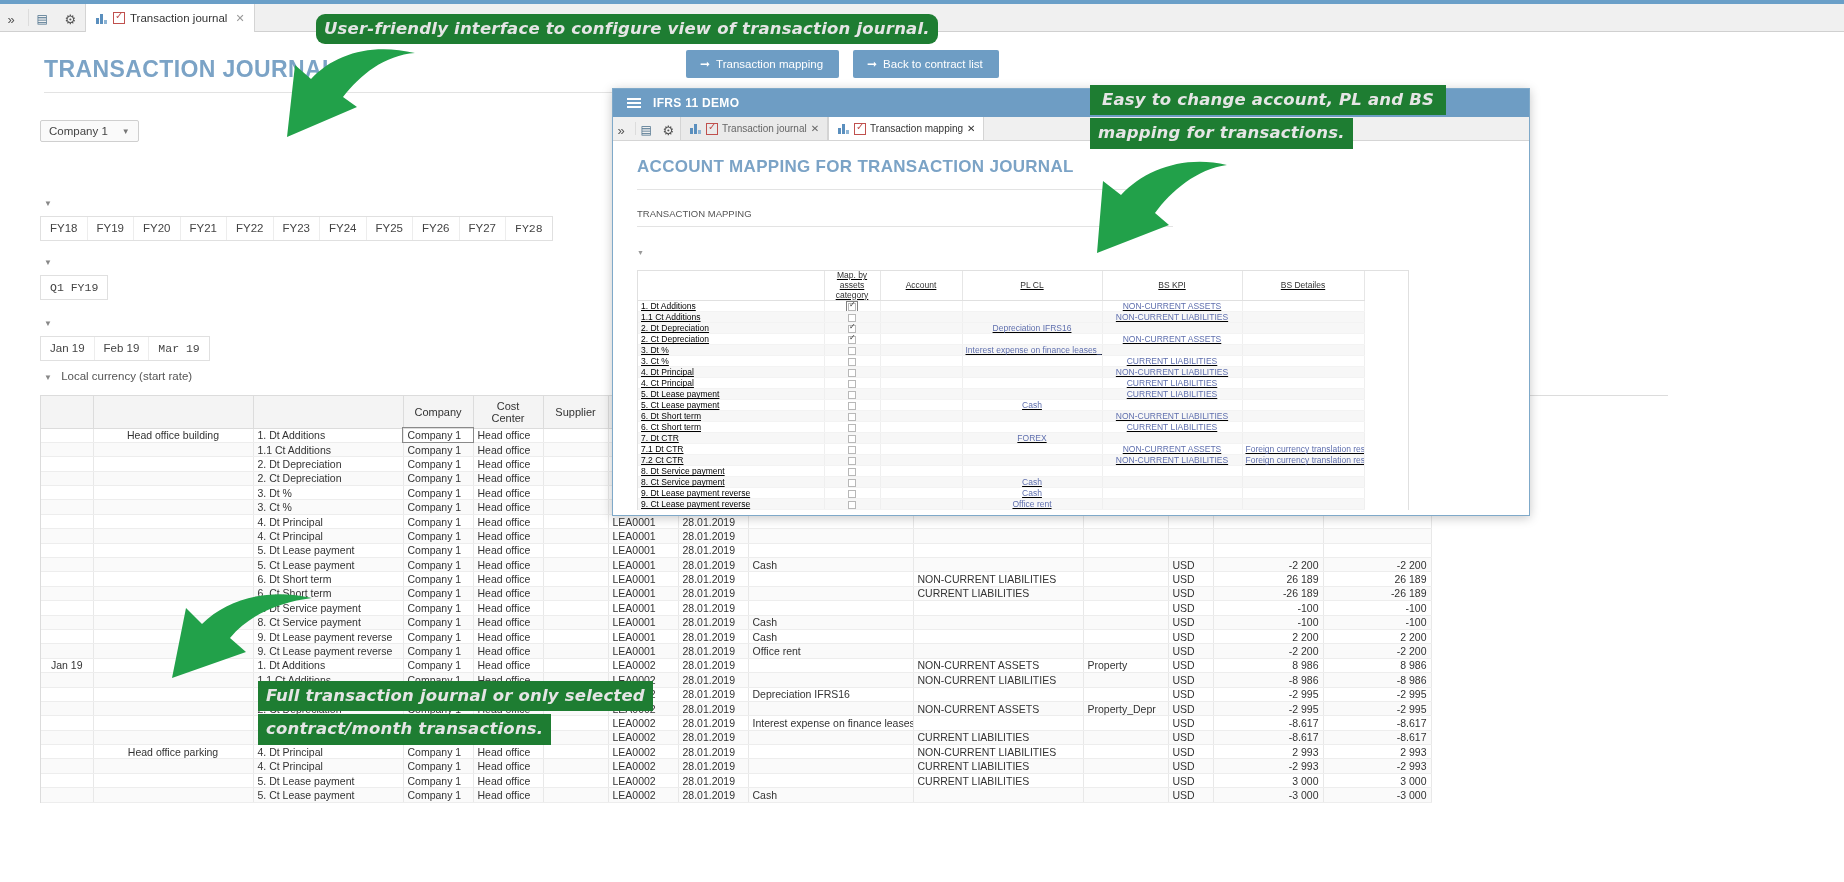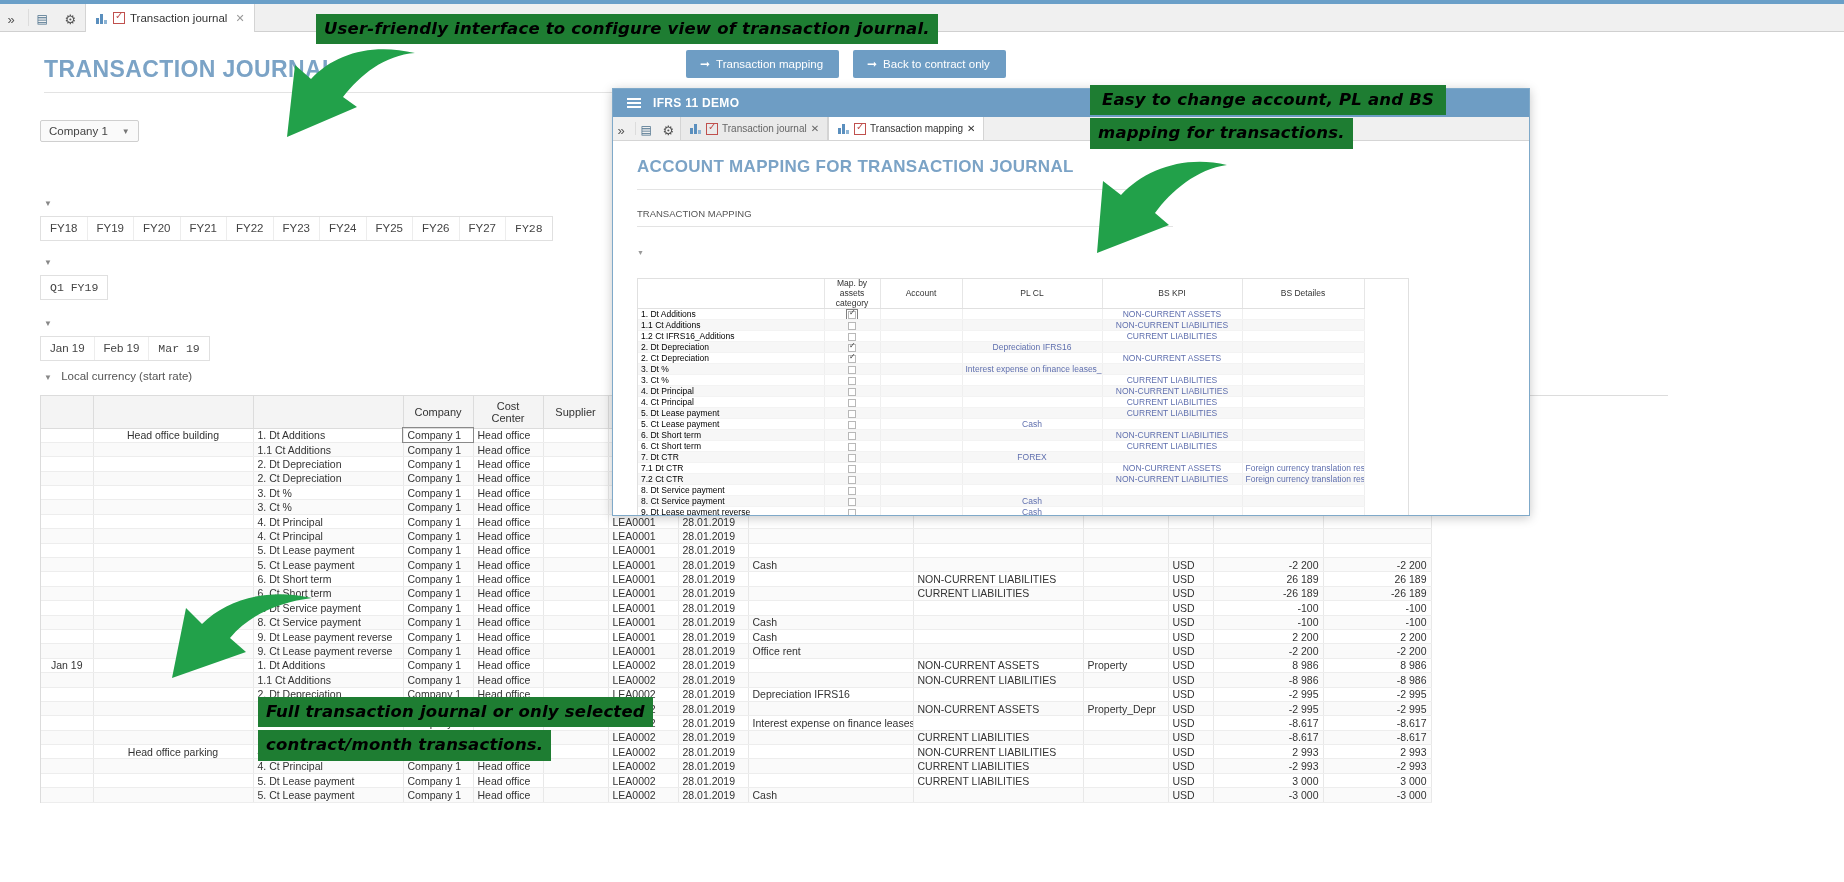--- a/index.html
+++ b/index.html
@@ -165,21 +165,21 @@
   .ov-tab.inactive { background:#eaeaea; color:#666; }
   .ov-body { padding:16px 24px 0 24px; background:#fff; height:376px; }
   .ov-h1 {
     font-size:17px; font-weight:bold; color:#7ba3c6; letter-spacing:.3px;
   }
   .ov-rule { height:1px; background:#e3e3e3; margin-top:12px; width:536px; }
   .ov-sub { font-size:9.5px; color:#555; margin-top:18px; }
   .ov-rule2 { height:1px; background:#e3e3e3; margin-top:7px; width:536px; }
   .ov-caret { font-size:7px; color:#999; margin-top:22px; }
 
-  .maptable { margin-top:22px; border:1px solid #e0e0e0; border-bottom:none; width:772px; }
+  .maptable { margin-top:14px; border:1px solid #e0e0e0; border-bottom:none; width:772px;text-decoration:underline; }
   .maptable table { border-collapse:collapse; table-layout:fixed; width:726px; font-size:8.5px; }
   .maptable th {
     font-weight:normal; font-size:8.5px; color:#333; height:26px;
     border-right:1px solid #e6e6e6; border-bottom:1px solid #e0e0e0;
     background:#fff; text-align:center; padding:0 2px; line-height:1.15;
   }
   .maptable td {
     height:10.9px; border-right:1px solid #efefef; border-bottom:1px solid #f3f3f3;
     padding:0 3px; white-space:nowrap; overflow:hidden;
   }
@@ -192,25 +192,25 @@
   }
   .cbx.on::after {
     content:"\2713"; position:absolute; left:0px; top:-4px;
     font-size:8px; color:#333; line-height:10px;
   }
   .cbx.sel { outline:1px solid #808080; outline-offset:1px; }
 
   
   .callout {
     position:absolute;
-    background:#1e7d32; color:#000000;
+    background:#1e7d32; color:#e5e5e5;
     font-family:"DejaVu Sans", sans-serif;
     font-weight:bold; font-style:italic;
     font-size:16.5px; letter-spacing:.2px;
-    padding:4px 8px; white-space:nowrap; line-height:1.35;
+    padding:4px 8px; white-space:nowrap; line-height:1.35;border-radius:9px;
   }
   #callout1 { left:316px; top:14px; }
   #callout2 { left:1090px; top:85px; }
   #callout2 div + div { margin-top:3px; }
   #callout3 { left:258px; top:681px; }
   #callout3 div + div { margin-top:3px; }
   .c2line, .c3line { background:#1e7d32; display:block; }
 
   .arrow { position:absolute; pointer-events:none; }
 </style>
@@ -245,21 +245,21 @@
   <div class="page-title">TRANSACTION JOURNAL</div>
   <div class="title-rule"></div>
 
   <div class="top-actions">
     <button class="btn-blue">
       <span class="arw">➞</span>
       <span>Transaction mapping</span>
     </button>
     <button class="btn-blue">
       <span class="arw">➞</span>
-      <span>Back to contract only</span>
+      <span>Back to contract list</span>
     </button>
   </div>
 
   <div class="filter-sel">
     <span>Company 1</span>
     <span class="caret">▼</span>
   </div>
 
   <div class="grp" style="left:40px; top:160px;">
     <span class="grp-caret">▼</span>
@@ -833,28 +833,20 @@
               <td class="mval ctr"></td>
             </tr>
             <tr class="alt">
               <td>1.1 Ct Additions</td>
               <td class="ctr"><span class="cbx"></span></td>
               <td class="mval ctr"></td>
               <td class="mval ctr"></td>
               <td class="mval ctr">NON-CURRENT LIABILITIES</td>
               <td class="mval ctr"></td>
             </tr>
-            <tr>
-              <td>1.2 Ct IFRS16_Additions</td>
-              <td class="ctr"><span class="cbx"></span></td>
-              <td class="mval ctr"></td>
-              <td class="mval ctr"></td>
-              <td class="mval ctr">CURRENT LIABILITIES</td>
-              <td class="mval ctr"></td>
-            </tr>
             <tr class="alt">
               <td>2. Dt Depreciation</td>
               <td class="ctr"><span class="cbx on"></span></td>
               <td class="mval ctr"></td>
               <td class="mval ctr">Depreciation IFRS16</td>
               <td class="mval ctr"></td>
               <td class="mval ctr"></td>
             </tr>
             <tr>
               <td>2. Ct Depreciation</td>
@@ -1001,15 +993,15 @@
 </svg>
 
 <div class="callout" id="callout1">User-friendly interface to configure view of transaction journal.</div>
 
 <div class="callout" id="callout2" style="padding:0; background:transparent;">
   <div class="c2line" style="padding:4px 12px;">Easy to change account, PL and BS</div>
   <div class="c2line" style="padding:4px 8px; margin-top:3px; display:inline-block;">mapping for transactions.</div>
 </div>
 
 <div class="callout" id="callout3" style="padding:0; background:transparent;">
-  <div class="c3line" style="padding:4px 8px;margin-top:16px;">Full transaction journal or only selected</div>
+  <div class="c3line" style="padding:4px 8px;">Full transaction journal or only selected</div>
   <div class="c3line" style="padding:4px 8px; margin-top:3px; display:inline-block;">contract/month transactions.</div>
 </div>
 
 </body></html>

